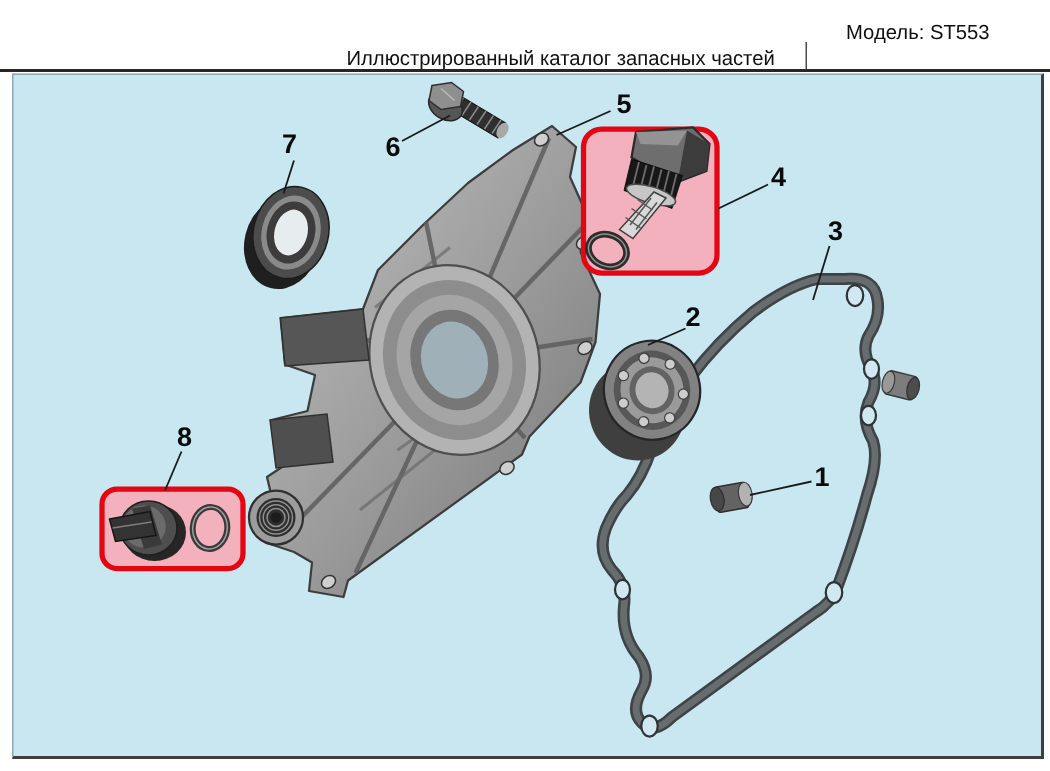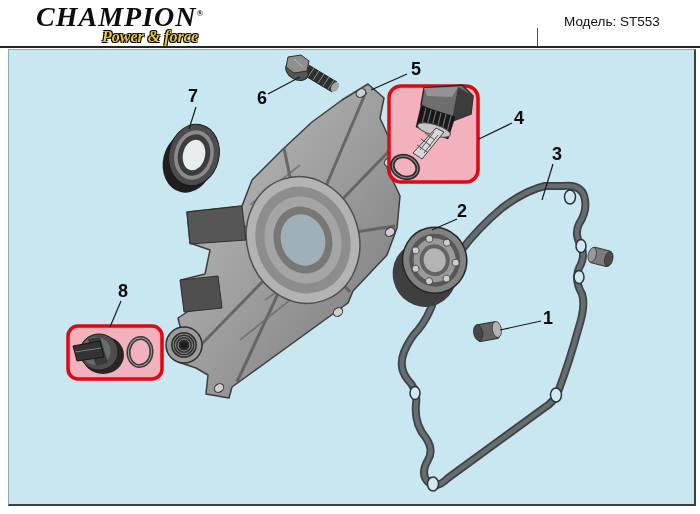--- a/index.html
+++ b/index.html
@@ -28,24 +28,21 @@
            color:#0a0a0a;font-family:"Liberation Sans",sans-serif;line-height:1;}
   .co-1{left:548px;top:318px;} .co-2{left:462px;top:211px;} .co-3{left:557px;top:154px;}
   .co-4{left:519px;top:118px;} .co-5{left:416px;top:69px;}  .co-6{left:262px;top:98px;}
   .co-7{left:193px;top:96px;}  .co-8{left:123px;top:291px;}
 </style>
 </head>
 <body>
 
 <div class="page">
 
-  <div class="brand">
-    <div class="brand-name"><span>CHAMPION</span><span class="brand-reg">®</span></div>
-    <div class="brand-tagline">Power &amp; force</div>
-  </div>
+  <div class="page-title">Иллюстрированный каталог запасных частей</div>
   <div class="header-divider"></div>
   <div class="model-label">Модель: ST553</div>
   <div class="header-rule"></div>
 
   <div class="panel"></div>
 
   <svg class="diagram-svg" viewBox="0 0 700 514">
     <defs>
       <linearGradient id="coverGrad" x1="0" y1="0" x2="1" y2="1">
         <stop offset="0" stop-color="#c3c3c3"></stop>

